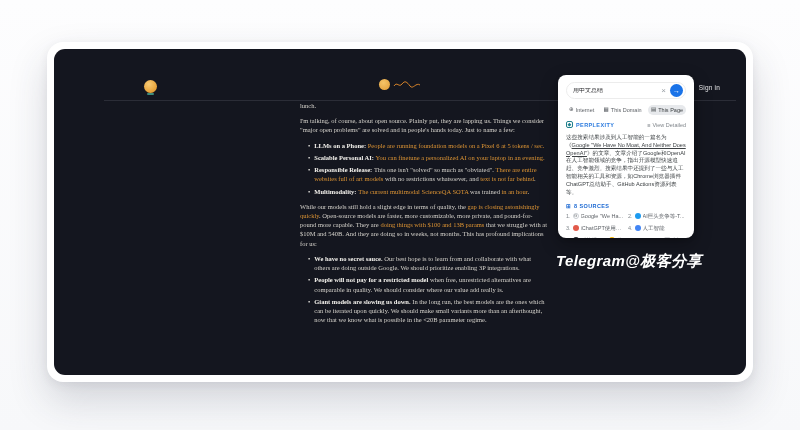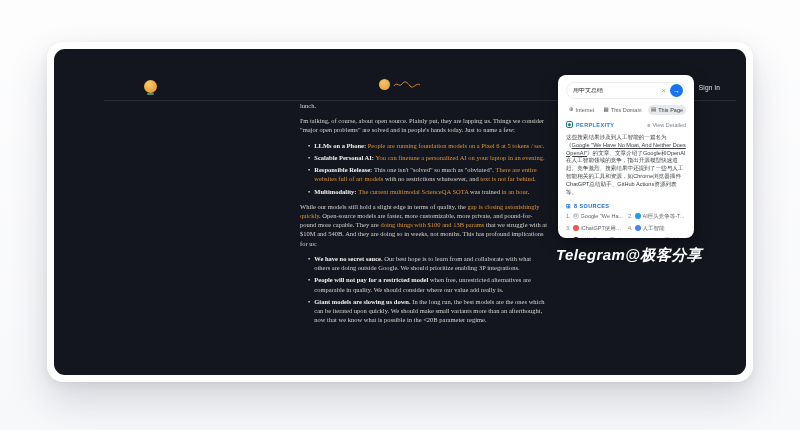--- a/index.html
+++ b/index.html
@@ -102,21 +102,21 @@
   }
   .src{display:flex;align-items:center;gap:2px;white-space:nowrap;overflow:hidden;}
   .src .num{color:#80868b;flex:none;}
   .fav{
     flex:none;width:6px;height:6px;border-radius:50%;box-sizing:border-box;
     display:flex;align-items:center;justify-content:center;font-size:4px;line-height:1;
   }
   .src-txt{overflow:hidden;text-overflow:ellipsis;}
   
   .wm{
-    position:absolute;left:556px;top:246px;z-index:6;
+    position:absolute;left:556px;top:252px;z-index:6;
     color:#ffffff;font-size:15px;font-weight:bold;font-style:italic;letter-spacing:.4px;
   }
 </style>
 </head>
 <body>
 
 <div class="frame">
   <div class="dark">
     <div class="logo-a"></div>
     <div class="masthead">

